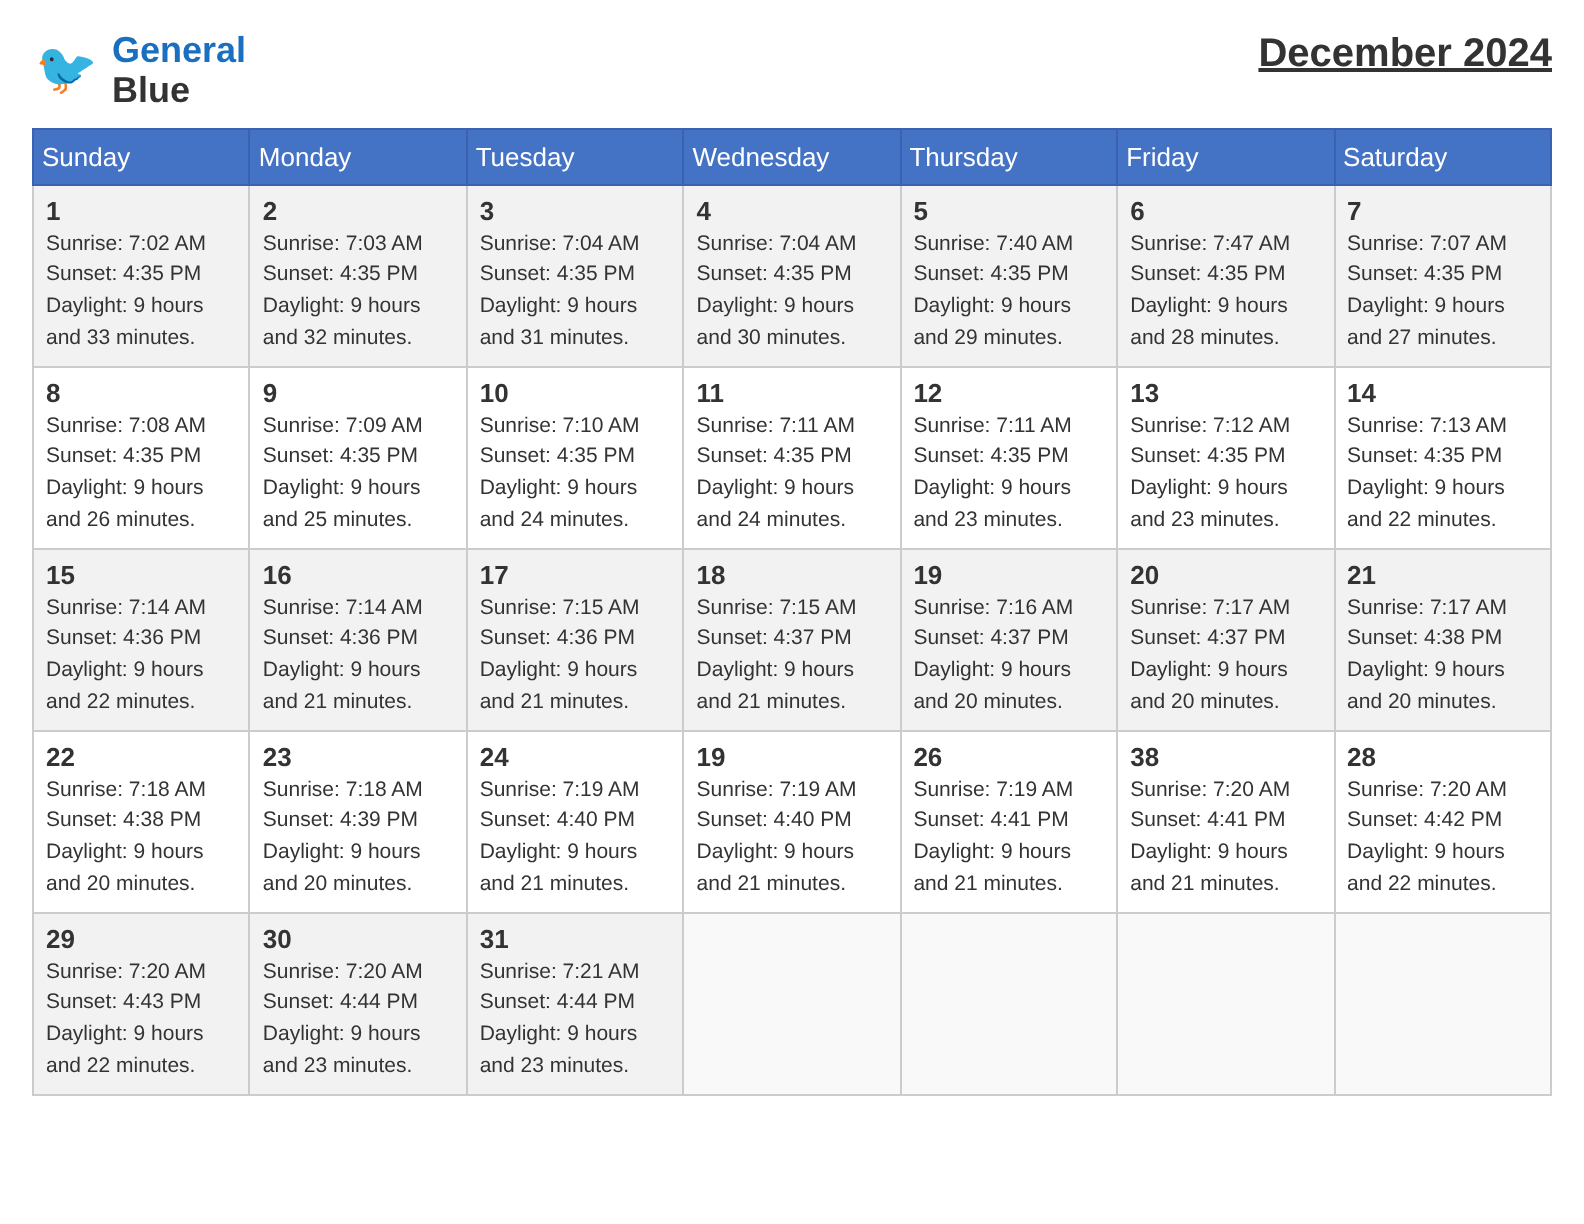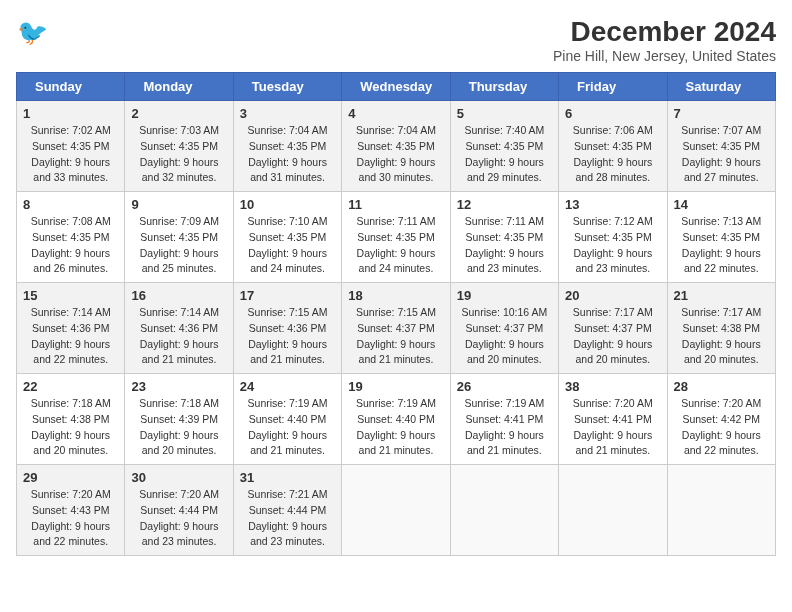--- a/index.html
+++ b/index.html
@@ -31,40 +31,41 @@
       color: #1a6fbf;
     }
     .logo-bird {
       width: 36px;
       height: 36px;
     }
     .title-area {
       text-align: right;
     }
     .month-title {
-      font-size: 28px;
+      font-size: 20px;
       font-weight: bold;
       color: #333;
+      text-decoration: underline;
     }
     .location-title {
       font-size: 14px;
       color: #555;
     }
     table {
       width: 100%;
       border-collapse: collapse;
       table-layout: fixed;
     }
     thead tr th {
       background-color: #4472c4;
       color: #fff;
       font-size: 13px;
-      font-weight: bold;
+      font-weight: normal;
       text-align: left;
-      padding: 6px 18px;
+      padding: 6px 4px;
       border: 1px solid #3a62b0;
     }
     tbody tr td {
       vertical-align: top;
       font-size: 10.5px;
       color: #333;
       padding: 5px 6px;
       border: 1px solid #ccc;
       height: 80px;
       background: #fff;
@@ -77,38 +78,40 @@
     }
     .day-num {
       font-size: 13px;
       font-weight: bold;
       display: block;
       margin-bottom: 2px;
     }
     .day-info {
       line-height: 1.5;
       font-size: 10.5px;
-      text-align: center;
     }
     .empty-cell {
       background: #f9f9f9 !important;
     }
   </style>
 </head>
 <body>
 
 <div class="header-area">
   <div class="logo">
     <svg class="logo-bird" viewBox="0 0 40 40">
       <text x="2" y="28" font-size="28" fill="#1a6fbf">🐦</text>
     </svg>
+    <div class="logo-text">
+      <div><span>General</span></div>
+      <div>Blue</div>
+    </div>
   </div>
   <div class="title-area">
     <div class="month-title">December 2024</div>
-    <div class="location-title">Pine Hill, New Jersey, United States</div>
   </div>
 </div>
 
 <table>
   <thead>
     <tr id="header-row">
         <th>Sunday</th>
         <th>Monday</th>
         <th>Tuesday</th>
         <th>Wednesday</th>
@@ -155,21 +158,21 @@
         <span class="day-num">5</span>
         <div class="day-info">
           <span>Sunrise: 7:40 AM</span><br>
           <span>Sunset: 4:35 PM</span><br>
           <span>Daylight: 9 hours and 29 minutes.</span>
         </div>
       </td>
         <td>
         <span class="day-num">6</span>
         <div class="day-info">
-          <span>Sunrise: 7:06 AM</span><br>
+          <span>Sunrise: 7:47 AM</span><br>
           <span>Sunset: 4:35 PM</span><br>
           <span>Daylight: 9 hours and 28 minutes.</span>
         </div>
       </td>
         <td>
         <span class="day-num">7</span>
         <div class="day-info">
           <span>Sunrise: 7:07 AM</span><br>
           <span>Sunset: 4:35 PM</span><br>
           <span>Daylight: 9 hours and 27 minutes.</span>
@@ -263,21 +266,21 @@
         <span class="day-num">18</span>
         <div class="day-info">
           <span>Sunrise: 7:15 AM</span><br>
           <span>Sunset: 4:37 PM</span><br>
           <span>Daylight: 9 hours and 21 minutes.</span>
         </div>
       </td>
         <td>
         <span class="day-num">19</span>
         <div class="day-info">
-          <span>Sunrise: 10:16 AM</span><br>
+          <span>Sunrise: 7:16 AM</span><br>
           <span>Sunset: 4:37 PM</span><br>
           <span>Daylight: 9 hours and 20 minutes.</span>
         </div>
       </td>
         <td>
         <span class="day-num">20</span>
         <div class="day-info">
           <span>Sunrise: 7:17 AM</span><br>
           <span>Sunset: 4:37 PM</span><br>
           <span>Daylight: 9 hours and 20 minutes.</span>

